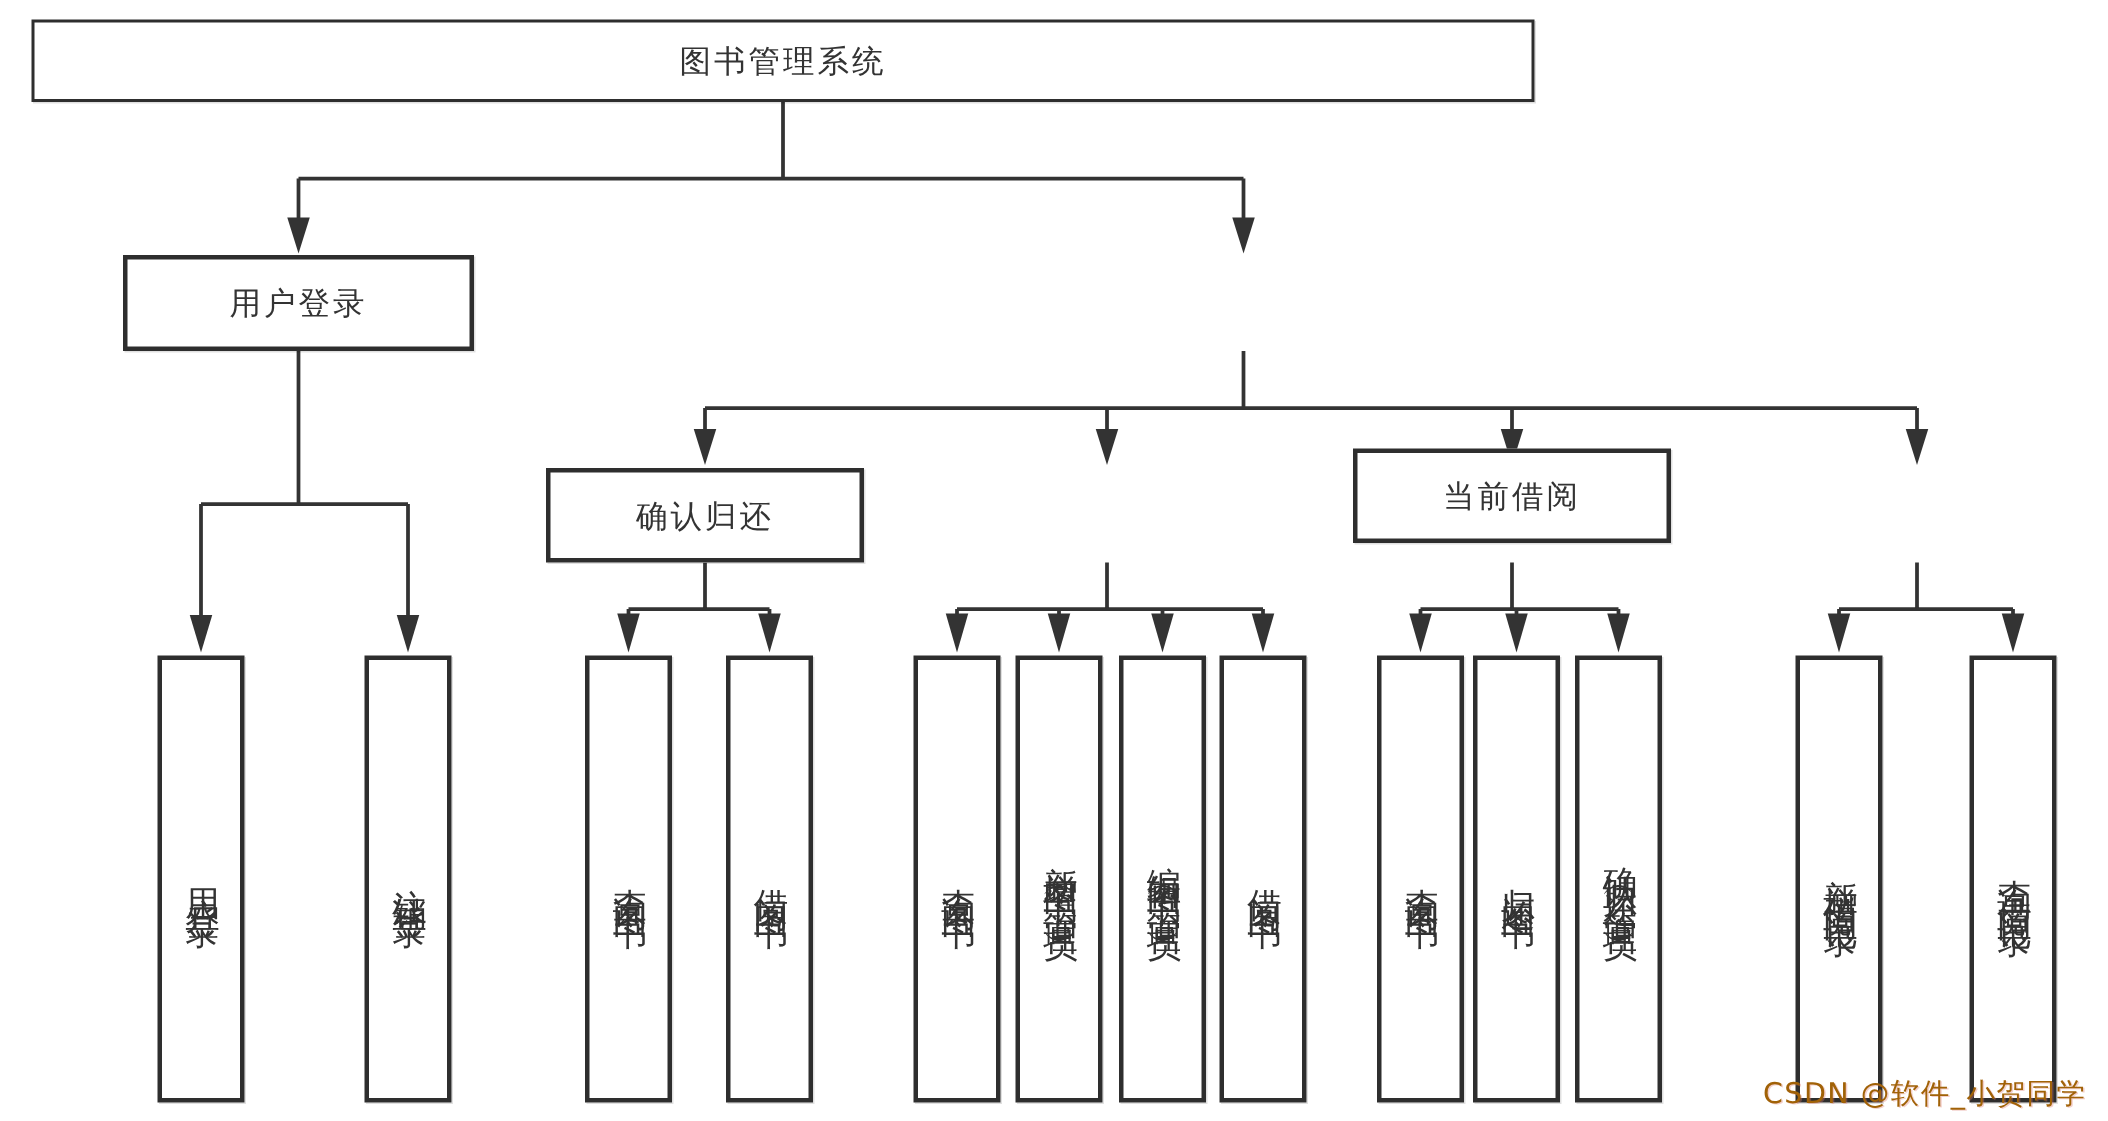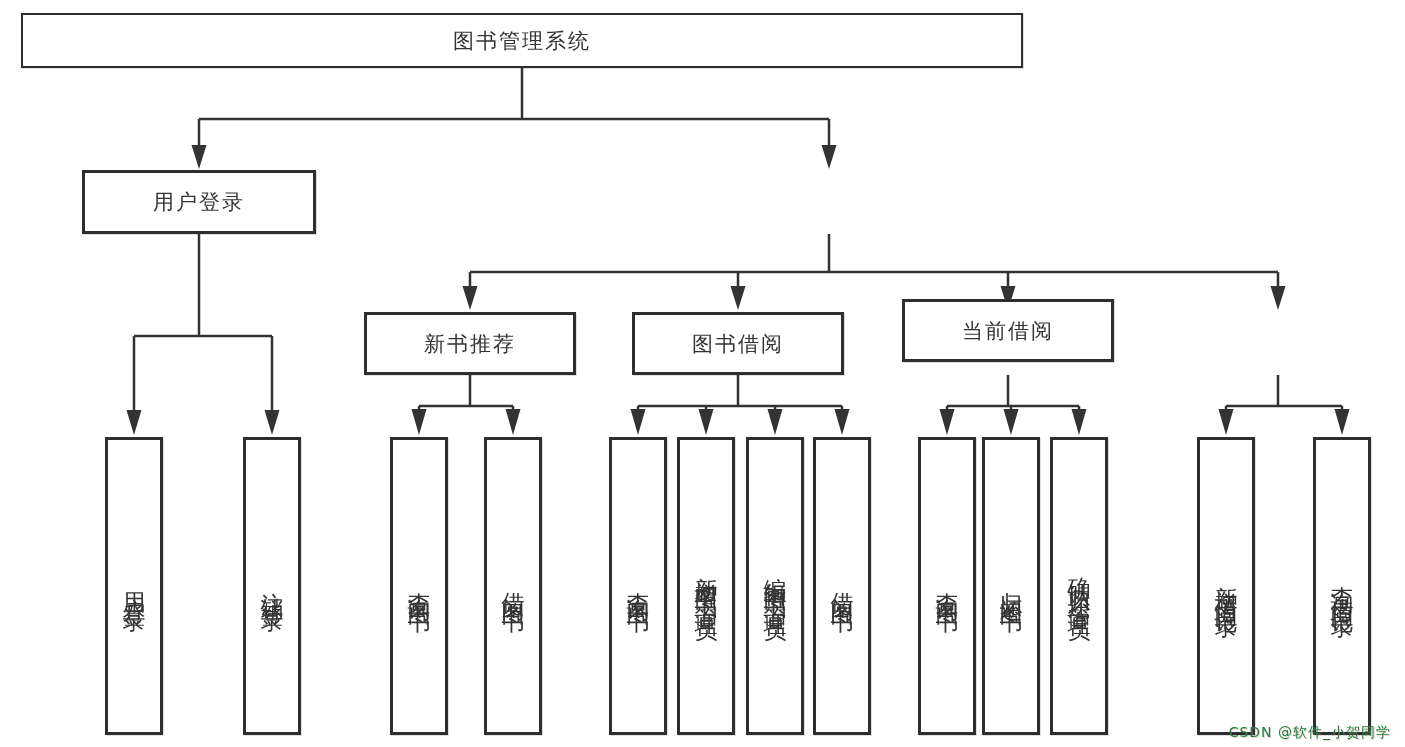--- a/index.html
+++ b/index.html
@@ -18,21 +18,21 @@
     box-shadow:1px 1px 0 rgba(0,0,0,0.12);
   }
   .hbox { font-size:21px; letter-spacing:2px; white-space:nowrap; }
   .root-box { border-width:2px; }
   .leaf span.vtext {
     writing-mode:vertical-rl; text-orientation:mixed;
     font-size:23px; letter-spacing:6px; line-height:1; white-space:nowrap;
   }
   .watermark {
     position:absolute; right:14px; bottom:5px;
-    font-size:14px; color:#15803d; letter-spacing:1px;
+    font-size:19px; color:#a16207; letter-spacing:1px;
     text-shadow:1px 1px 0 rgba(222,120,110,0.35);
     white-space:nowrap;
   }
 </style>
 </head>
 <body>
 
 <div class="canvas">
 
   <svg class="connectors" viewBox="0 0 1405 747" xmlns="http://www.w3.org/2000/svg">
@@ -80,24 +80,21 @@
 
   <div class="box hbox root-box" style="left:21px; top:13px; width:1002px; height:55px;">
     <span>图书管理系统</span>
   </div>
 
   <div class="box hbox" style="left:82px; top:170px; width:234px; height:64px;">
     <span>用户登录</span>
   </div>
 
   <div class="box hbox" style="left:364px; top:312px; width:212px; height:63px;">
-    <span>新书推荐</span>
-  </div>
-  <div class="box hbox" style="left:632px; top:312px; width:212px; height:63px;">
-    <span>图书借阅</span>
+    <span>确认归还</span>
   </div>
   <div class="box hbox" style="left:902px; top:299px; width:212px; height:63px;">
     <span>当前借阅</span>
   </div>
 
   <div class="box leaf" style="left:105px; top:437px; width:58px; height:298px;">
     <span class="vtext">用户登录</span>
   </div>
   <div class="box leaf" style="left:243px; top:437px; width:58px; height:298px;">
     <span class="vtext">注销登录</span>

